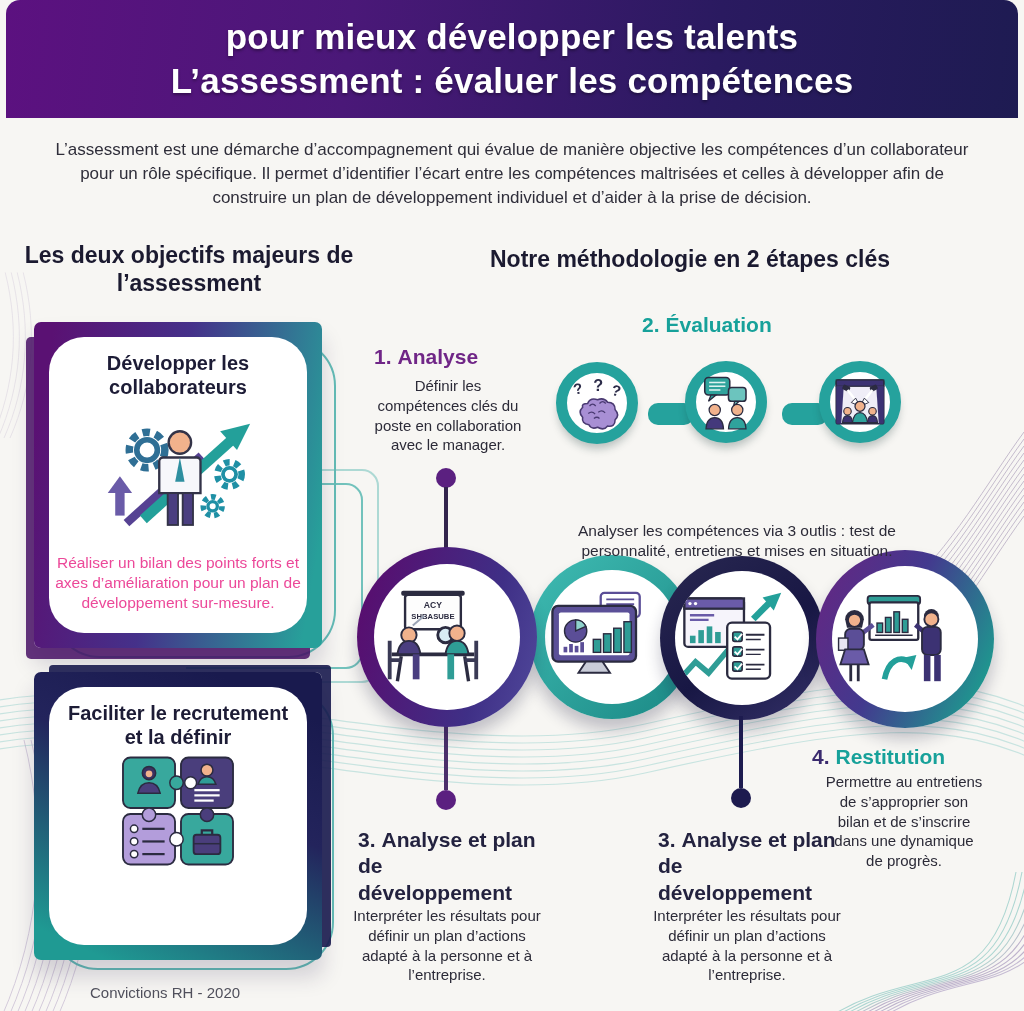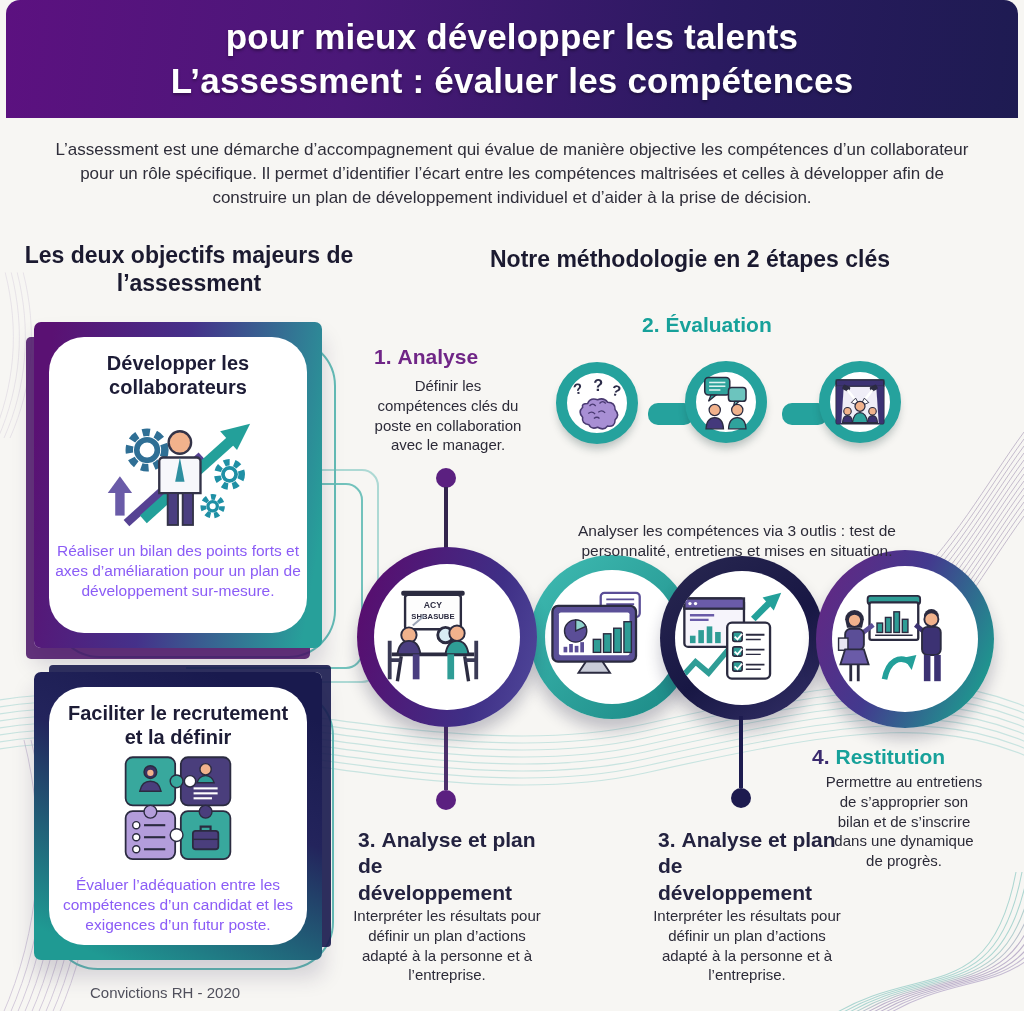--- a/index.html
+++ b/index.html
@@ -46,21 +46,21 @@
     left:34px;top:672px;width:288px;height:288px;
     background:linear-gradient(205deg,#191a4e 12%,#23245c 42%,#1f9a93 92%);
     box-shadow:12px -10px 0 -3px rgba(24,26,78,.9), 0 16px 22px rgba(40,30,70,.18);
   }
   .card-inner{
     position:absolute;inset:15px;background:#ffffff;border-radius:35px;
     display:flex;flex-direction:column;align-items:center;text-align:center;
     padding:14px 16px 10px 16px;
   }
   .card-title{font-size:20px;font-weight:bold;color:#1d1c36;line-height:1.2;width:240px;}
-  .card-desc{font-size:15.5px;color:#8b5cf6;line-height:1.3;width:252px;margin-top:12px;}
+  .card-desc{font-size:15.5px;color:#ec4899;line-height:1.3;width:252px;margin-top:24px;}
   .card-icon{margin:4px 0 2px 0;}
   
   .step-title{font-weight:bold;font-size:21px;line-height:1.26;text-align:left;z-index:5;}
   .step-title .t{margin-left:6px;}
   .step-desc{font-size:15px;line-height:1.32;color:#2c2b38;text-align:center;z-index:5;}
   #step1-title{left:374px;top:344px;width:150px;color:#702687;}
   #step1-desc{left:372px;top:376px;width:152px;}
   #step2-title{left:642px;top:312px;width:195px;color:#17a19a;}
   #step2-desc{left:560px;top:480px;width:354px;font-size:15.5px;margin-top:41px;}
   #step3L-title{left:358px;top:827px;width:178px;color:#23223f;}
@@ -240,21 +240,20 @@
         <circle cx="23" cy="102" r="5" fill="#ffffff" stroke="#2b2b40" stroke-width="2"></circle>
         <circle cx="23" cy="119" r="5" fill="#ffffff" stroke="#2b2b40" stroke-width="2"></circle>
         <circle cx="23" cy="136" r="5" fill="#ffffff" stroke="#2b2b40" stroke-width="2"></circle>
         <line x1="34" y1="102" x2="64" y2="102" stroke="#2b2b40" stroke-width="3"></line>
         <line x1="34" y1="119" x2="64" y2="119" stroke="#2b2b40" stroke-width="3"></line>
         <line x1="34" y1="136" x2="64" y2="136" stroke="#2b2b40" stroke-width="3"></line>
         <rect x="103" y="110" width="36" height="26" rx="4" fill="#4a3e7c" stroke="#2b2b40" stroke-width="2.5"></rect>
         <path d="M114 110 v-6 h14 v6" fill="none" stroke="#2b2b40" stroke-width="3"></path>
         <line x1="103" y1="122" x2="139" y2="122" stroke="#2b2b40" stroke-width="2"></line>
       </svg>
-      <div class="card-desc">Évaluer l’adéquation entre les compétences d’un candidat et les exigences d’un futur poste.</div>
     </div>
   </div>
 
   <div id="credit" class="abs">Convictions RH - 2020</div>
 
   <div id="meth-heading" class="abs section-heading">Notre méthodologie en 2 étapes clés</div>
 
   <div id="step1-title" class="abs step-title">
     <span class="n">1.</span><span class="t">Analyse</span>
   </div>

